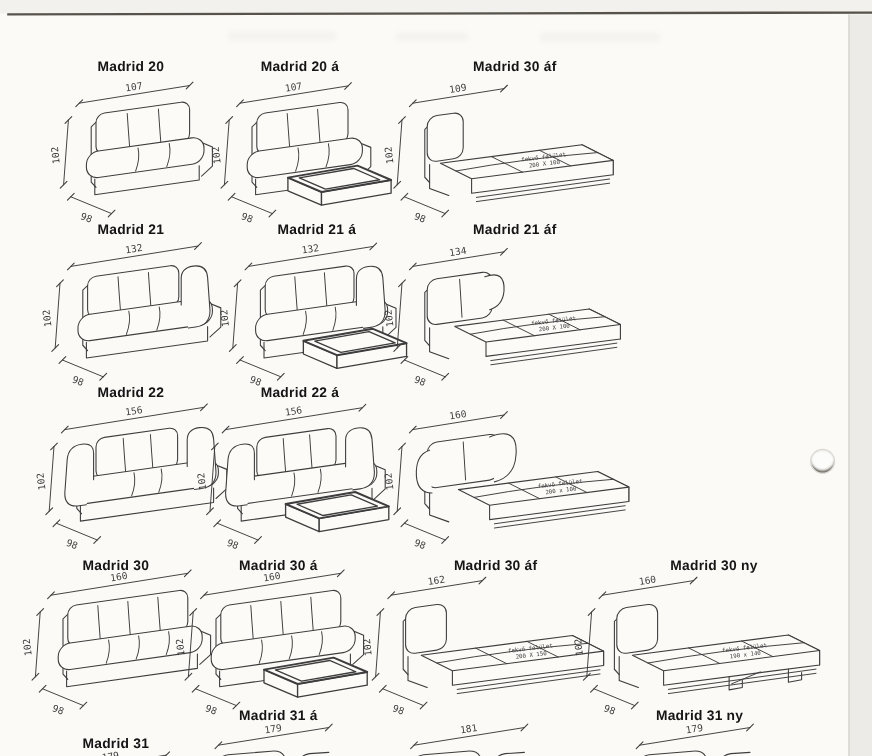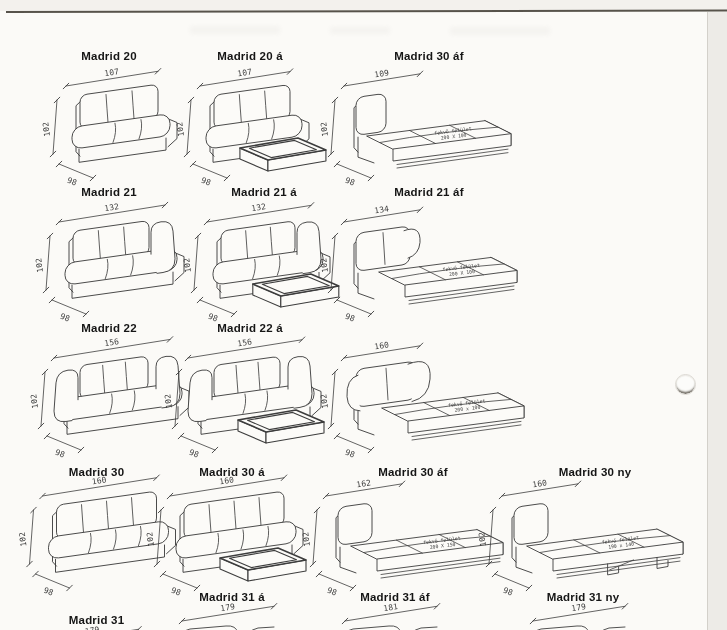--- a/index.html
+++ b/index.html
@@ -488,21 +488,20 @@
         <svg width="152" height="40" viewBox="0 0 152 40" style="top: 14px;">
           <path d="M26,16 L118,1.2799999999999994" stroke="#3d3d3d" stroke-width="0.8" fill="none" stroke-linecap="round" stroke-linejoin="round"></path>
           <path d="M23.2,18.8 L28.8,13.2" stroke="#3d3d3d" stroke-width="0.9" fill="none" stroke-linecap="round" stroke-linejoin="round"></path>
           <path d="M115.2,4.079999999999999 L120.8,-1.5200000000000005" stroke="#3d3d3d" stroke-width="0.9" fill="none" stroke-linecap="round" stroke-linejoin="round"></path>
           <text transform="translate(72,5.140000000000001) rotate(-9)" text-anchor="middle" font-size="8" fill="#3d3d3d" font-family="&quot;DejaVu Sans Mono&quot;, monospace">179</text>
           <path d="M20,42 Q22,26 34,24 L70,21 Q80,20 82,28 L83,42" stroke="#3d3d3d" stroke-width="0.9" fill="#fcfbf8" stroke-linecap="round" stroke-linejoin="round"></path>
           <path d="M88,42 Q90,25 102,23 L118,22" stroke="#3d3d3d" stroke-width="0.9" fill="none" stroke-linecap="round" stroke-linejoin="round"></path>
         </svg>
       </div>
       <div class="cell" style="left: 294px; top: 591px; width: 202px; height: 40px;">
-        <div class="cell-title">Madrid 31 áf</div>
         <svg width="202" height="40" viewBox="0 0 202 40" style="top: 14px;">
           <path d="M51,16 L143,1.2799999999999994" stroke="#3d3d3d" stroke-width="0.8" fill="none" stroke-linecap="round" stroke-linejoin="round"></path>
           <path d="M48.2,18.8 L53.8,13.2" stroke="#3d3d3d" stroke-width="0.9" fill="none" stroke-linecap="round" stroke-linejoin="round"></path>
           <path d="M140.2,4.079999999999999 L145.8,-1.5200000000000005" stroke="#3d3d3d" stroke-width="0.9" fill="none" stroke-linecap="round" stroke-linejoin="round"></path>
           <text transform="translate(97,5.140000000000001) rotate(-9)" text-anchor="middle" font-size="8" fill="#3d3d3d" font-family="&quot;DejaVu Sans Mono&quot;, monospace">181</text>
           <path d="M45,42 Q47,26 59,24 L95,21 Q105,20 107,28 L108,42" stroke="#3d3d3d" stroke-width="0.9" fill="#fcfbf8" stroke-linecap="round" stroke-linejoin="round"></path>
           <path d="M113,42 Q115,25 127,23 L143,22" stroke="#3d3d3d" stroke-width="0.9" fill="none" stroke-linecap="round" stroke-linejoin="round"></path>
         </svg>
       </div>
       <div class="cell" style="left: 476px; top: 591px; width: 214px; height: 40px;">

